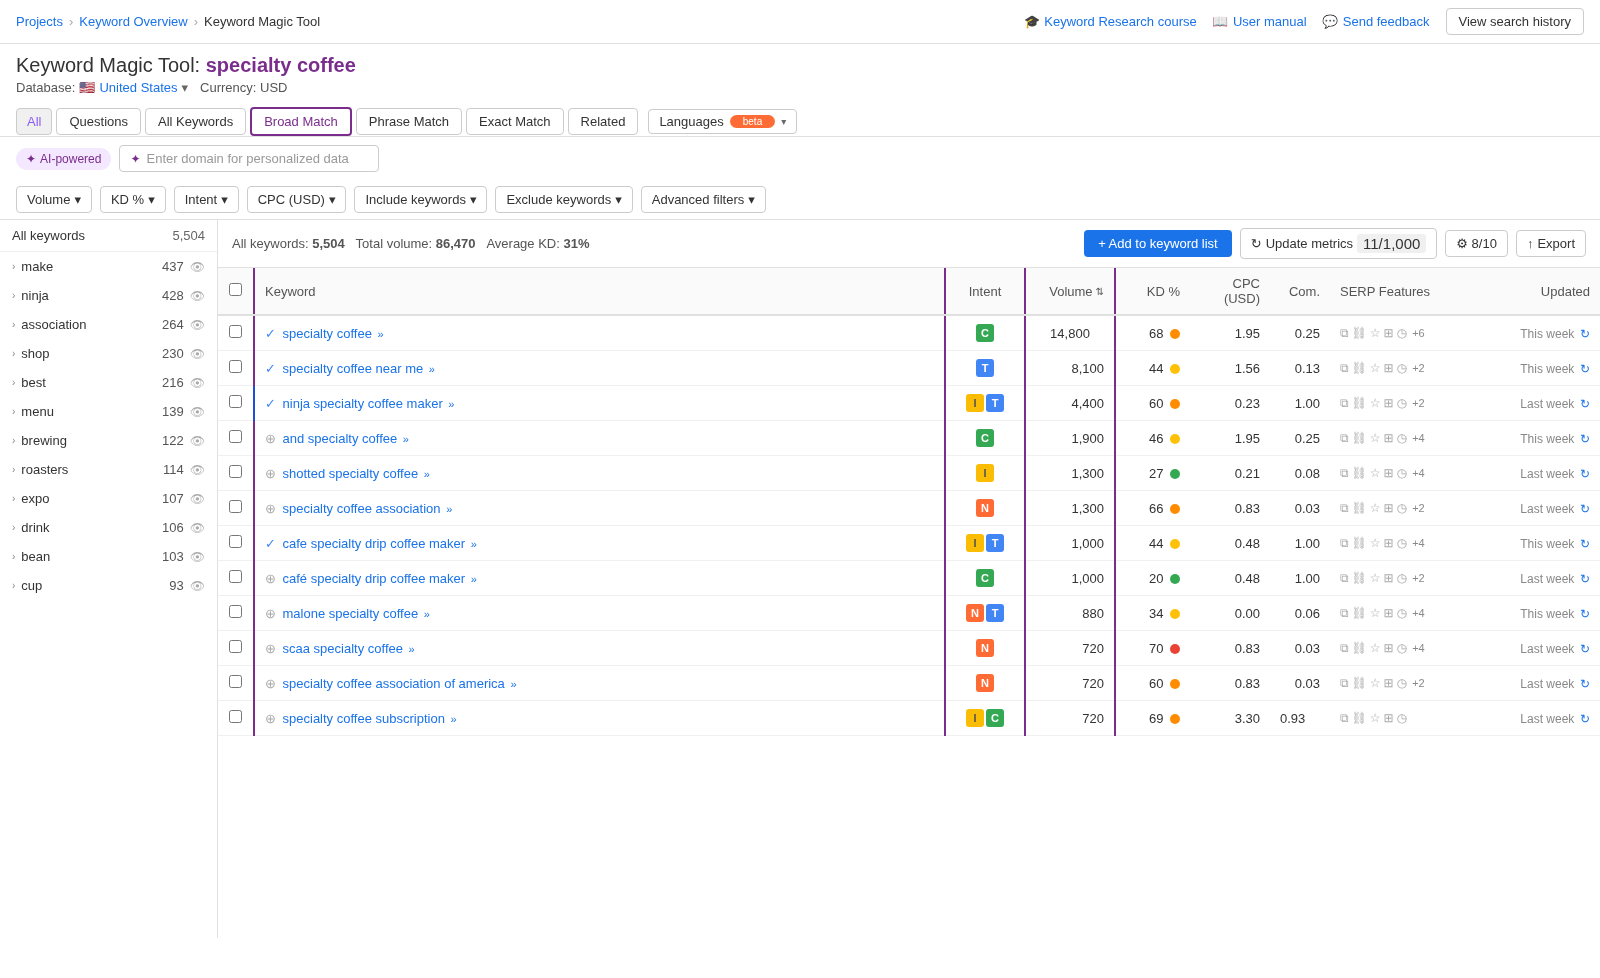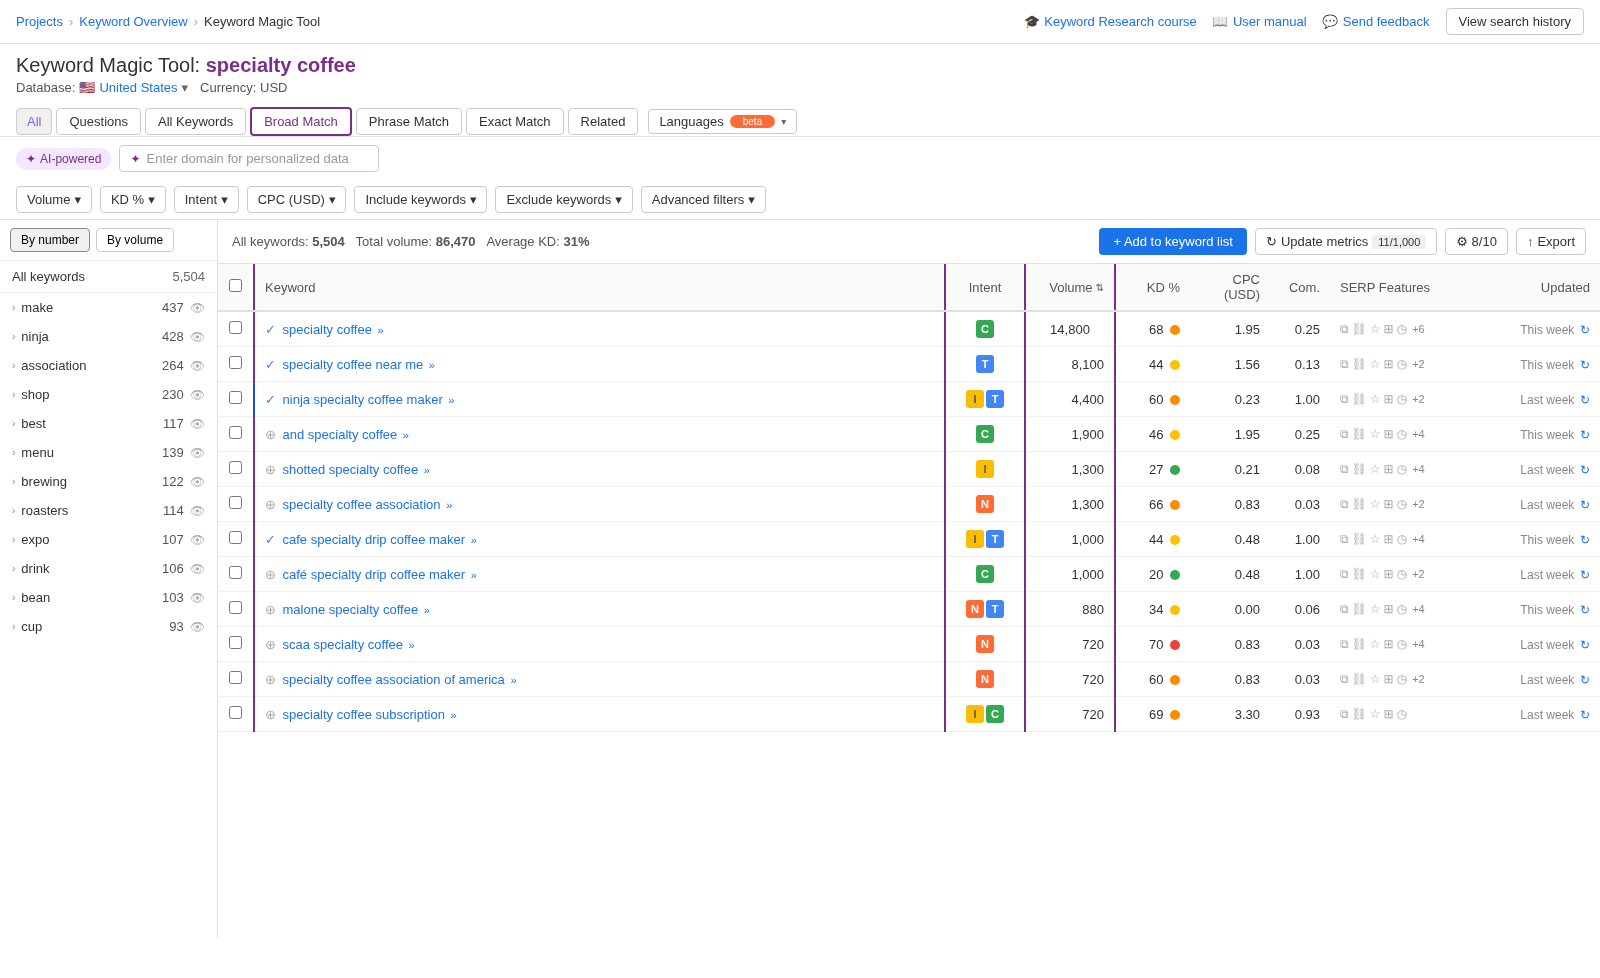--- a/index.html
+++ b/index.html
@@ -83,24 +83,20 @@
   <button style="border:1px solid #ccc; background:#fff; padding:5px 10px; border-radius:4px; cursor:pointer; font-size:13px; color:#333; display:flex; align-items:center; gap:4px;">CPC (USD) <span>▾</span></button>
   <button style="border:1px solid #ccc; background:#fff; padding:5px 10px; border-radius:4px; cursor:pointer; font-size:13px; color:#333; display:flex; align-items:center; gap:4px;">Include keywords <span>▾</span></button>
   <button style="border:1px solid #ccc; background:#fff; padding:5px 10px; border-radius:4px; cursor:pointer; font-size:13px; color:#333; display:flex; align-items:center; gap:4px;">Exclude keywords <span>▾</span></button>
   <button style="border:1px solid #ccc; background:#fff; padding:5px 10px; border-radius:4px; cursor:pointer; font-size:13px; color:#333; display:flex; align-items:center; gap:4px;">Advanced filters <span>▾</span></button>
 </div>
 
 <div style="display:flex; height:calc(100vh - 260px); overflow:hidden;">
 
   <div style="width:218px; min-width:218px; border-right:1px solid #e0e0e0; overflow-y:auto; background:#fff;">
 
-    <div style="padding:8px 10px; display:flex; gap:6px; border-bottom:1px solid #f0f0f0;">
-      <button style="border:1px solid #888; background:#f0f0f0; padding:4px 10px; border-radius:4px; cursor:pointer; font-size:12px; font-weight:500;">By number</button>
-      <button style="border:1px solid #ccc; background:#fff; padding:4px 10px; border-radius:4px; cursor:pointer; font-size:12px;">By volume</button>
-    </div>
 
     <div style="display:flex; justify-content:space-between; align-items:center; padding:8px 12px; border-bottom:1px solid #f0f0f0;">
       <span style="font-size:13px; font-weight:500;">All keywords</span>
       <span style="font-size:13px; color:#666;">5,504</span>
     </div>
 
     <div id="sidebar-items">
         <div style="display: flex; justify-content: space-between; align-items: center; padding: 7px 12px; cursor: pointer;">
     <div style="display:flex; align-items:center; gap:6px;">
       <span style="color:#888; font-size:10px;">›</span>
@@ -140,21 +136,21 @@
       <span style="color:#555; font-size:13px;">230</span>
       <span style="color:#aaa; font-size:12px; cursor:pointer;">👁</span>
     </div>
   </div>
         <div style="display: flex; justify-content: space-between; align-items: center; padding: 7px 12px; cursor: pointer;">
     <div style="display:flex; align-items:center; gap:6px;">
       <span style="color:#888; font-size:10px;">›</span>
       <span style="color:#333; font-size:13px;">best</span>
     </div>
     <div style="display:flex; align-items:center; gap:6px;">
-      <span style="color:#555; font-size:13px;">117</span>
+      <span style="color:#555; font-size:13px;">216</span>
       <span style="color:#aaa; font-size:12px; cursor:pointer;">👁</span>
     </div>
   </div>
         <div style="display: flex; justify-content: space-between; align-items: center; padding: 7px 12px; cursor: pointer;">
     <div style="display:flex; align-items:center; gap:6px;">
       <span style="color:#888; font-size:10px;">›</span>
       <span style="color:#333; font-size:13px;">menu</span>
     </div>
     <div style="display:flex; align-items:center; gap:6px;">
       <span style="color:#555; font-size:13px;">139</span>
@@ -230,21 +226,21 @@
       <span style="font-size:13px; color:#555;">
         All keywords: <strong>5,504</strong>
         &nbsp;&nbsp;Total volume: <strong>86,470</strong>
         &nbsp;&nbsp;Average KD: <strong>31%</strong>
       </span>
       <div style="margin-left:auto; display:flex; align-items:center; gap:8px;">
         <button style="background:#1a73e8; color:#fff; border:none; padding:6px 14px; border-radius:4px; cursor:pointer; font-size:13px; display:flex; align-items:center; gap:4px;">+ Add to keyword list</button>
         <button style="border:1px solid #ccc; background:#fff; padding:5px 10px; border-radius:4px; cursor:pointer; font-size:13px; display:flex; align-items:center; gap:4px; color:#333;">
           <span>↻</span>
           <span>Update metrics</span>
-          <span style="background:#f0f0f0; padding:1px 6px; border-radius:3px; font-size:11px;">11/1,000</span>
+          <span style="background:#f0f0f0; padding:1px 6px; border-radius:3px; font-size:15px;">11/1,000</span>
         </button>
         <button style="border:1px solid #ccc; background:#fff; padding:5px 10px; border-radius:4px; cursor:pointer; font-size:13px; color:#333;">
           ⚙ <span>8/10</span>
         </button>
         <button style="border:1px solid #ccc; background:#fff; padding:5px 10px; border-radius:4px; cursor:pointer; font-size:13px; color:#333; display:flex; align-items:center; gap:4px;">
           <span>↑</span>
           <span>Export</span>
         </button>
       </div>
     </div>
@@ -665,21 +661,21 @@
     <td style="padding:8px 10px; text-align:center; vertical-align:middle; white-space:nowrap;">
       <span style="display:inline-flex; align-items:center; justify-content:center; width:18px; height:18px; border-radius:3px; font-size:11px; font-weight:600; color:#555; background:#fbbc04; margin:0 1px;">I</span><span style="display:inline-flex; align-items:center; justify-content:center; width:18px; height:18px; border-radius:3px; font-size:11px; font-weight:600; color:#fff; background:#34a853; margin:0 1px;">C</span>
     </td>
     <td style="padding:8px 10px; text-align:right; vertical-align:middle; border-left:2px solid #7b2d8b; border-right:2px solid #7b2d8b;">
       720
     </td>
     <td style="padding:8px 10px; text-align:right; vertical-align:middle; white-space:nowrap;">
       69 <span style="display:inline-block; width:10px; height:10px; border-radius:50%; background:#ff8c00; margin-left:3px; vertical-align:middle;"></span>
     </td>
     <td style="padding:8px 10px; text-align:right; vertical-align:middle;">3.30</td>
-    <td style="padding:8px 10px; text-align:right; vertical-align:middle;">0.93</td>
+    <td style="padding:8px 10px; vertical-align:middle;">0.93</td>
     <td style="padding:8px 10px; vertical-align:middle;">
       <div style="display:flex; align-items:center; gap:3px;">
     <span style="color:#aaa; font-size:12px;">⧉</span>
     <span style="color:#aaa; font-size:12px;">⛓</span>
     <span style="color:#aaa; font-size:12px;">☆</span>
     <span style="color:#aaa; font-size:12px;">⊞</span>
     <span style="color:#aaa; font-size:12px;">◷</span>
 
   </div>
     </td>

